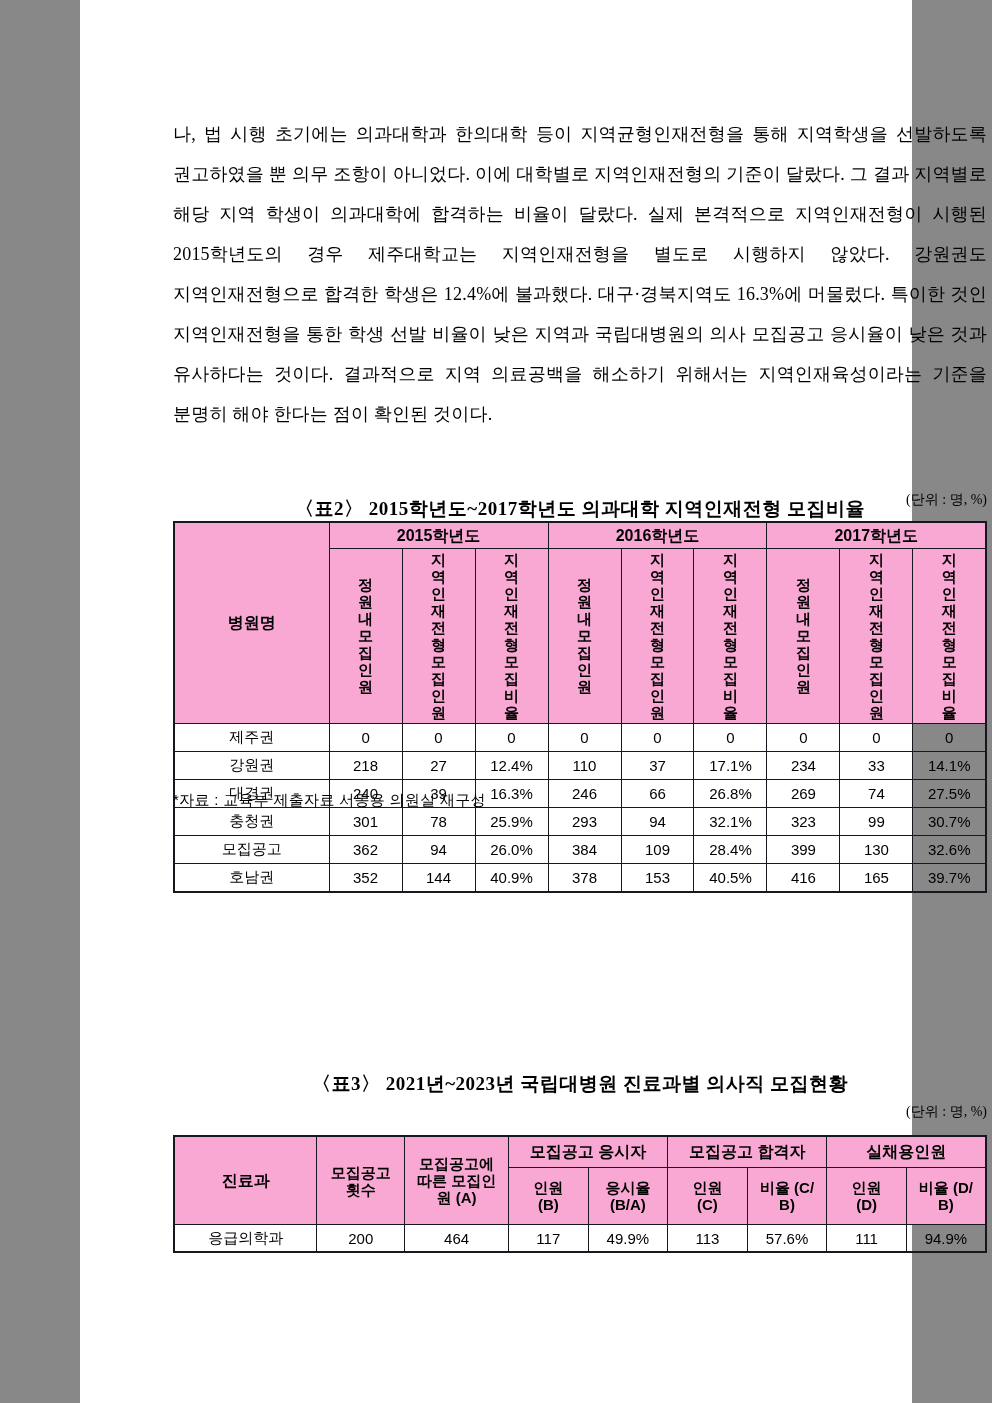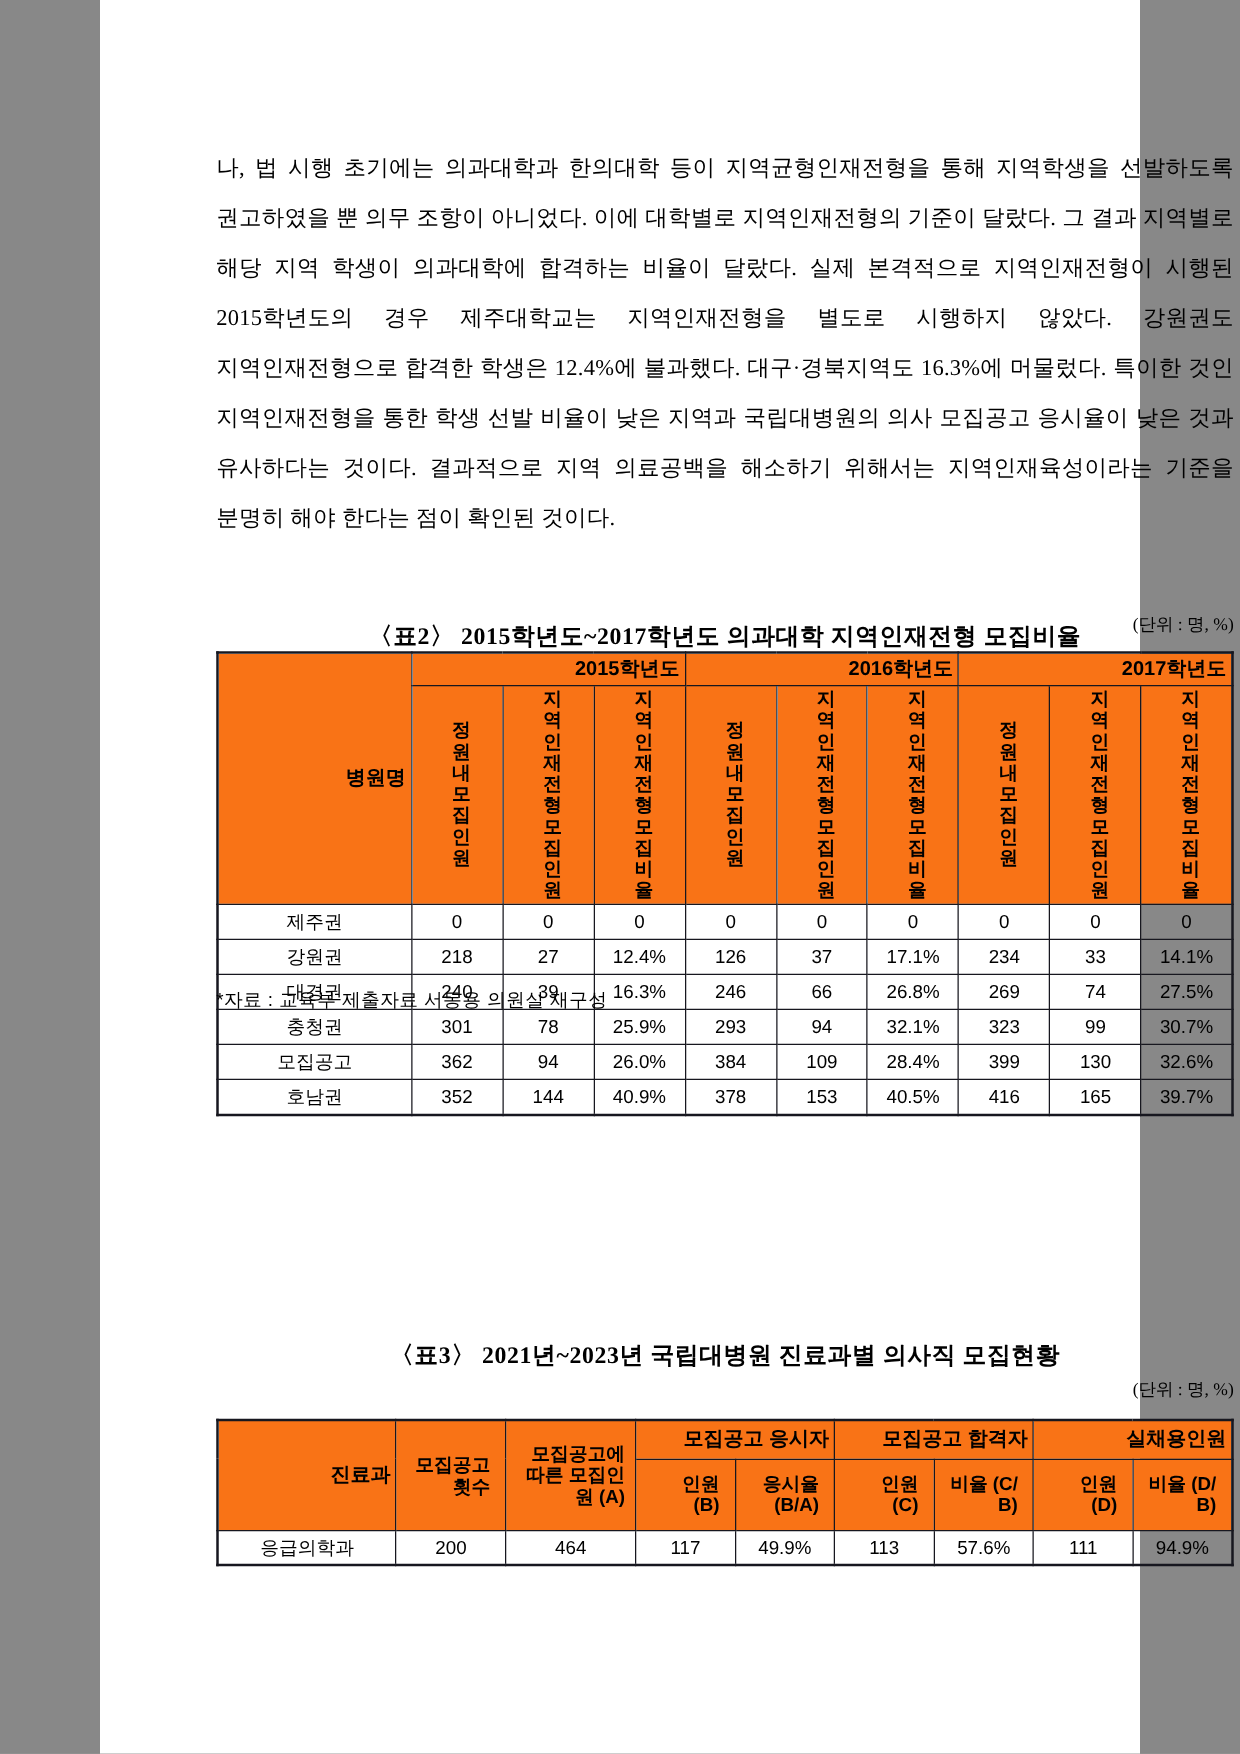--- a/index.html
+++ b/index.html
@@ -26,23 +26,22 @@
     position:absolute; left:93px; width:814px;
     border-collapse:collapse; table-layout:fixed;
     font-family:"Liberation Sans","DejaVu Sans",sans-serif;
     border:2px solid #17171f;
   }
   th, td {
     border:1px solid #17171f; text-align:center; vertical-align:middle;
     font-size:15px; padding:1px 4px; overflow:hidden;
   }
   th {
-    background:#f97316; font-weight:600; word-break:break-all;
+    background:#f9a8d4; font-weight:600; word-break:break-all;
     line-height:17px;
-    text-align:right;
   }
   th.grp { font-weight:700; font-size:16px; }
   tr.yr-row { height:26px; }
   tr.sub-row { height:80px; }
   #table2 td { height:25px; }
   #table2 th.sub { padding:2px 25px; }
   #table3 tr.sub-row { height:48px; }
   #table3 td { height:24px; }
   #table3 th.sub { padding:2px 12px; }
   #table3 th.cap { padding:18px 8px; }
@@ -114,21 +113,21 @@
           <td>0</td>
           <td>0</td>
           <td>0</td>
           <td>0</td>
         </tr>
         <tr>
           <td>강원권</td>
           <td>218</td>
           <td>27</td>
           <td>12.4%</td>
-          <td>126</td>
+          <td>110</td>
           <td>37</td>
           <td>17.1%</td>
           <td>234</td>
           <td>33</td>
           <td>14.1%</td>
         </tr>
         <tr>
           <td>대경권</td>
           <td>240</td>
           <td>39</td>

